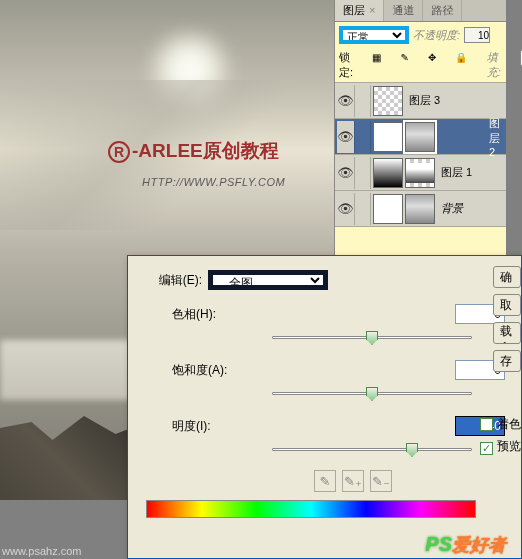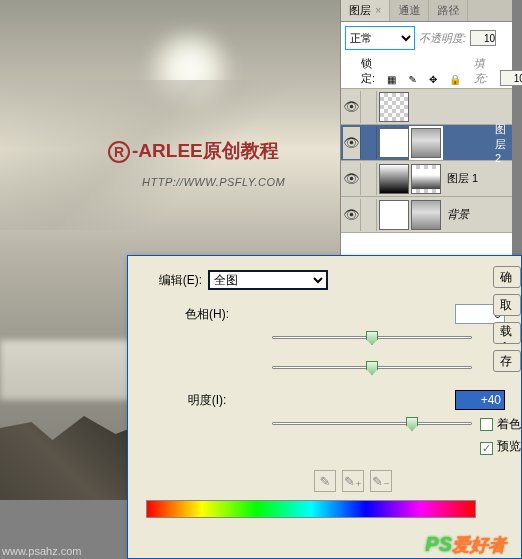--- a/index.html
+++ b/index.html
@@ -9,30 +9,30 @@
 .canvas-area { position: absolute; left: 0; top: 0; width: 350px; height: 500px; background: linear-gradient(to bottom, #9a9a8e 0%, #c8c4b6 20%, #e8e3d2 30%, #b8b4a8 50%, #9a988d 70%, #7d7a72 100%); overflow: hidden; padding-left: 8px; }
 .sun-glow { position: absolute; left: 140px; top: 30px; width: 100px; height: 80px; background: radial-gradient(circle, #ffffff 0%, #f5f5e8 30%, transparent 70%); filter: blur(8px); }
 .clouds { position: absolute; left: 0; top: 80px; width: 100%; height: 150px; background: linear-gradient(135deg, transparent, #b5b2a5 40%, transparent 60%); opacity: 0.6; }
 .rocks { position: absolute; left: 0; bottom: 0; width: 60%; height: 120px; background: linear-gradient(45deg, #4a453c 0%, #5a5449 30%, #3d3932 60%, #2e2b25 100%); clip-path: polygon(0 100%, 0 40%, 15% 35%, 25% 50%, 40% 30%, 55% 45%, 70% 35%, 85% 55%, 100% 45%, 100% 100%); }
 .sea { position: absolute; left: 0; bottom: 100px; width: 100%; height: 60px; background: linear-gradient(to bottom, #d8d5ca, #c5c2b8); filter: blur(3px); }
 .watermark-logo { position: absolute; left: 108px; top: 138px; color: #a03030; font-size: 19px; font-weight: bold; }
 .watermark-logo .r-circle { display: inline-block; border: 2px solid #a03030; border-radius: 50%; width: 22px; height: 22px; text-align: center; line-height: 18px; font-size: 14px; margin-right: 2px; }
 .watermark-url { position: absolute; left: 142px; top: 176px; color: #5a5a5a; font-size: 11px; letter-spacing: 0.5px; font-style: italic; }
 
 
-.layers-panel { position: absolute; right: 10px; top: 0; width: 172px; height: 260px; background: #ffffff; border-left: 1px solid #8a8880; }
+.layers-panel { position: absolute; right: 16px; top: 0; width: 172px; height: 260px; background: #fef9c3; border-left: 1px solid #8a8880; }
 .panel-tabs { display: flex; height: 22px; background: #c5c2b8; border-bottom: 1px solid #8a8880; }
 .panel-tab { padding: 3px 8px; font-size: 11px; color: #555; border-right: 1px solid #aca99f; }
 .panel-tab.active { background: #d6d3c8; color: #000; }
 .panel-tab .close-x { margin-left: 4px; color: #888; }
 .panel-controls { padding: 4px; display: flex; align-items: center; gap: 4px; font-size: 11px; }
-.blend-select { width: 70px; height: 24px; font-size: 11px; background: #fff; border: 1px solid #0ea5e9; }
+.blend-select { width: 70px; height: 18px; font-size: 11px; background: #fff; border: 4px solid #0ea5e9; }
 .opacity-label { color: #888; font-style: italic; }
 .opacity-input { width: 26px; height: 16px; font-size: 10px; border: 1px solid #888; background: #f5f5f0; text-align: right; }
-.lock-row { padding: 2px 20px; display: flex; align-items: flex-end; gap: 12px; font-size: 11px; border-bottom: 1px solid #aca99f; }
+.lock-row { padding: 2px 4px; display: flex; align-items: flex-start; gap: 19px; font-size: 11px; border-bottom: 1px solid #aca99f; }
 .lock-icon { width: 14px; height: 14px; display: inline-flex; align-items: center; justify-content: center; font-size: 10px; }
 .layers-list { background: #d6d3c8; }
 .layer-row { display: flex; align-items: center; height: 36px; border-bottom: 1px solid #aca99f; padding: 2px; gap: 2px; }
 .layer-row.selected { background: #4a6a9a; color: #fff; }
 .eye-col { width: 18px; height: 32px; display: flex; align-items: center; justify-content: center; border-right: 1px solid #aca99f; }
 .layer-row.selected .eye-col { border-right-color: #3a5a8a; background: #d6d3c8; }
 .eye-icon { font-size: 13px; color: #333; }
 .link-col { width: 14px; height: 32px; border-right: 1px solid #aca99f; }
 .layer-row.selected .link-col { border-right-color: #3a5a8a; }
 .mask-thumb { width: 30px; height: 30px; background: #fff; border: 1px solid #666; position: relative; }
@@ -45,23 +45,23 @@
 .layer-name { font-size: 11px; padding-left: 4px; flex: 1; }
 .layer-row.selected .layer-name { color: #fff; margin-left: 48px; }
 .italic { font-style: italic; font-family: Liberation Serif, serif; }
 
 
 .dialog { position: absolute; left: 127px; top: 255px; width: 395px; height: 304px; background: #ece9d8; border: 1px solid #0055c4; box-shadow: 2px 2px 6px rgba(0,0,0,0.3); }
 .dialog-title { height: 28px; background: linear-gradient(to bottom, #3f8fe9, #0055c4 50%, #0050b8); color: #fff; font-size: 13px; font-weight: bold; padding: 5px 10px; display: flex; align-items: center; }
 .dialog-body { padding: 14px 10px 10px 14px; position: relative; height: calc(100% - 28px); }
 .edit-row { display: flex; align-items: center; gap: 6px; margin-bottom: 14px; }
 .edit-label { font-size: 12px; width: 60px; text-align: right; }
-.edit-select { width: 120px; height: 20px; font-size: 12px; border: 2px solid #0f172a; background: #fff; }
+.edit-select { width: 120px; height: 20px; font-size: 12px; border: 5px solid #0f172a; background: #fff; padding-left: 12px; }
 .slider-row { display: flex; align-items: center; gap: 8px; margin-bottom: 6px; padding-left: 30px; }
-.slider-label { font-size: 12px; width: 70px; text-align: center; }
+.slider-label { font-size: 12px; width: 70px; text-align: left; }
 .slider-value { width: 50px; height: 20px; font-size: 12px; text-align: right; padding-right: 3px; border: 1px solid #7f9db9; background: #fff; margin-left: auto; margin-right: 6px; }
 .slider-value.selected { background: #316ac5; color: #fff; border: 1px solid #000; }
 .slider-track { margin: 0 0 14px 130px; width: 200px; height: 16px; position: relative; }
 .slider-groove { position: absolute; left: 0; right: 0; top: 6px; height: 3px; background: #fff; border: 1px solid #888; border-radius: 1px; }
 .slider-thumb { position: absolute; top: 1px; width: 12px; height: 14px; background: linear-gradient(to bottom, #e8f5e8, #8dc88d); border: 1px solid #4a8a4a; clip-path: polygon(0 0, 100% 0, 100% 60%, 50% 100%, 0 60%); }
 .slider-thumb.center { left: calc(50% - 6px); }
 .slider-thumb.right-40 { left: calc(70% - 6px); }
 .eyedroppers { position: absolute; left: 186px; bottom: 38px; display: flex; gap: 6px; }
 .eyedropper { width: 22px; height: 22px; border: 1px solid #aca99f; background: #ece9d8; display: flex; align-items: center; justify-content: center; font-size: 13px; color: #888; }
 .hue-strip { position: absolute; left: 18px; bottom: 12px; width: 330px; height: 18px; background: linear-gradient(to right, #ff0000, #ffff00, #00ff00, #00ffff, #0000ff, #ff00ff, #ff0000); border: 1px solid #888; }
@@ -114,20 +114,21 @@
     <span style="margin-left:auto" class="opacity-label">填充:</span>
     <input class="opacity-input" value="10" style="">
   </div>
   <div class="layers-list">
     <div class="layer-row">
       <div class="eye-col">
           <span class="eye-icon">👁</span>
         </div>
       <div class="link-col"></div>
       <div class="layer-thumb thumb-checker"></div>
+      <span class="layer-name">图层 3</span>
     </div>
     <div class="layer-row selected">
       <div class="eye-col">
           <span class="eye-icon">👁</span>
         </div>
       <div class="link-col"></div>
       <div class="mask-thumb"></div>
       <div class="layer-thumb thumb-img1 selected-frame"></div>
       <span class="layer-name">图层 2</span>
     </div>
@@ -166,20 +167,24 @@
 
     <div class="slider-row">
       <span class="slider-label">色相(H):</span>
       <input class="slider-value" value="0" style="">
     </div>
     <div class="slider-track">
       <div class="slider-groove"></div>
       <div class="slider-thumb center"></div>
     </div>
 
+    <div class="slider-row">
+      <span class="slider-label">饱和度(A):</span>
+      <input class="slider-value" value="0" style="">
+    </div>
     <div class="slider-track">
       <div class="slider-groove"></div>
       <div class="slider-thumb center"></div>
     </div>
 
     <div class="slider-row">
       <span class="slider-label">明度(I):</span>
       <input class="slider-value selected" value="+40" style="">
     </div>
     <div class="slider-track">

